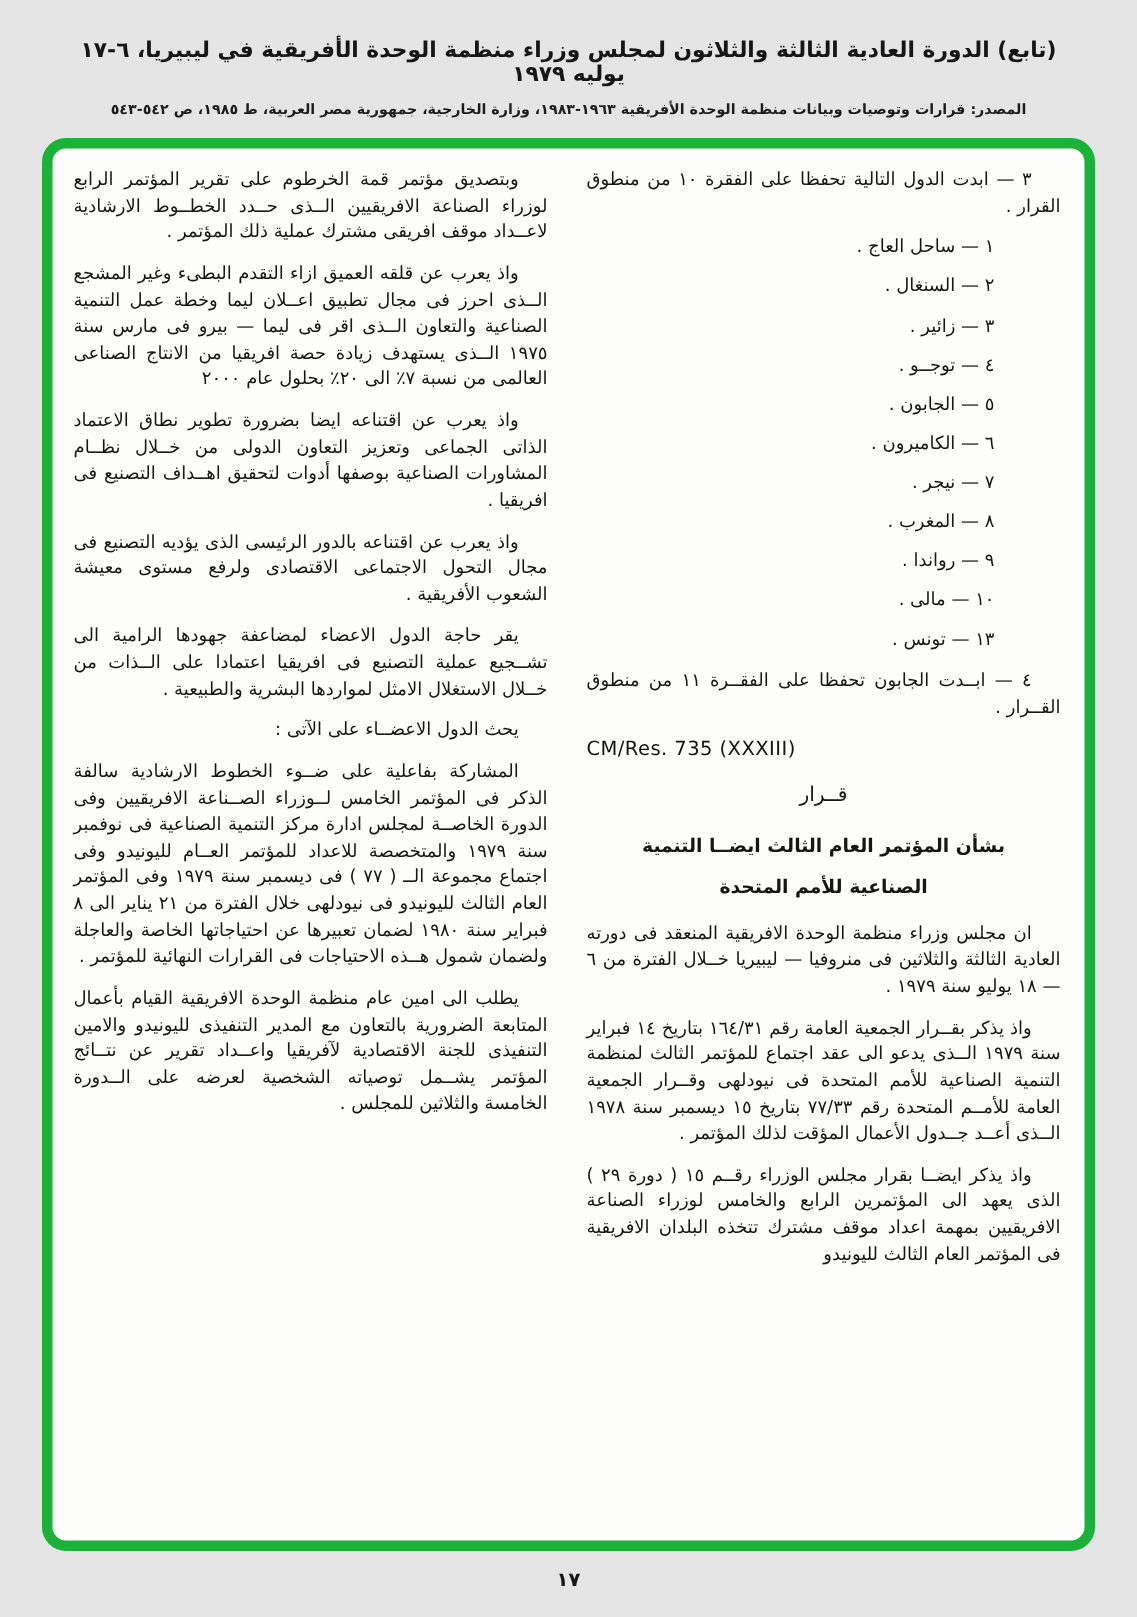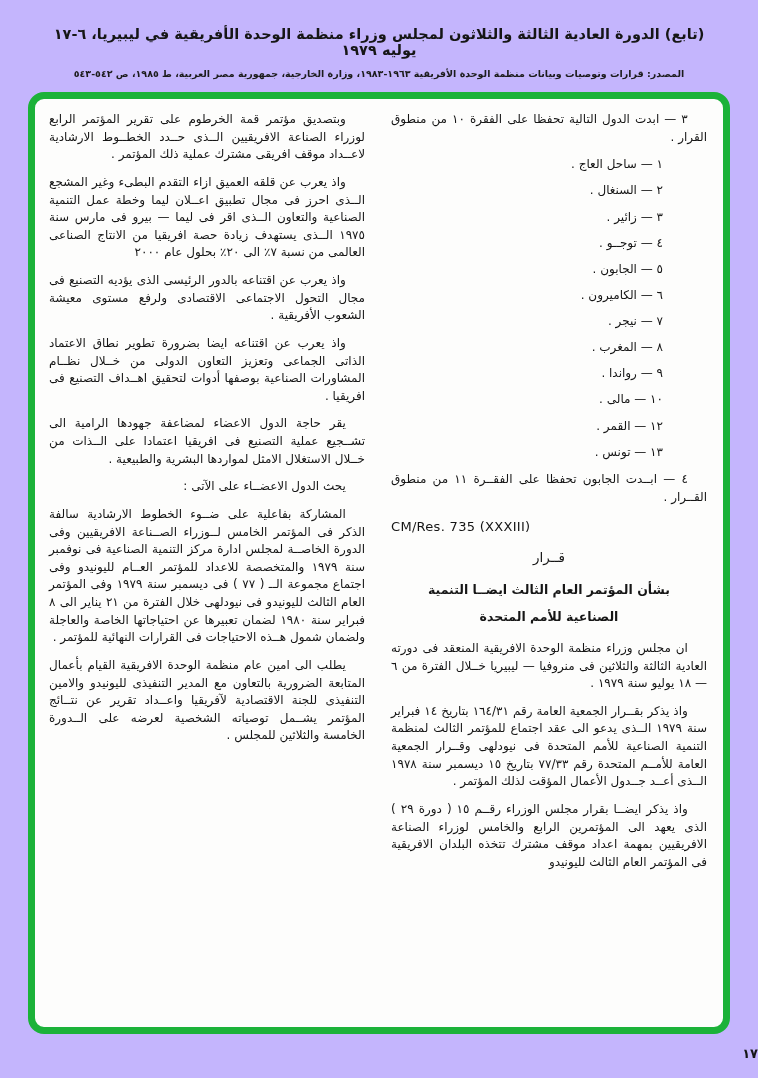--- a/index.html
+++ b/index.html
@@ -6,21 +6,21 @@
     margin: 0;
     padding: 0;
     background: #ffffff;
     font-family: "DejaVu Sans", sans-serif;
     color: #161616;
   }
   .page {
     position: relative;
     width: 758px;
     height: 1078px;
-    background: #c4b5fd;
+    background: #e5e5e5;
     direction: rtl;
     overflow: hidden;
   }
   .page-header { text-align: center; padding-top: 26px; }
   .doc-title {
     font-size: 14.5px;
     font-weight: bold;
     letter-spacing: 0.2px;
     padding: 0 40px;
   }
@@ -79,21 +79,21 @@
     margin: 12px 0 10px 0;
   }
   .res-subject {
     text-align: center;
     font-weight: bold;
     font-size: 12.5px;
     line-height: 2.1;
     margin: 0 0 10px 0;
   }
   .page-footer {
-    text-align: right;
+    text-align: center;
     margin-top: 12px;
     font-size: 13px;
     font-weight: bold;
   }
 </style>
 </head>
 <body>
 
 <div class="page">
 
@@ -111,43 +111,42 @@
           <li>١ — ساحل العاج .</li>
           <li>٢ — السنغال .</li>
           <li>٣ — زائير .</li>
           <li>٤ — توجــو .</li>
           <li>٥ — الجابون .</li>
           <li>٦ — الكاميرون .</li>
           <li>٧ — نيجر .</li>
           <li>٨ — المغرب .</li>
           <li>٩ — رواندا .</li>
           <li>١٠ — مالى .</li>
-          <li>١٢ — القمر .</li>
           <li>١٣ — تونس .</li>
         </ul>
         <p class="para">٤ — ابــدت الجابون تحفظا على الفقــرة ١١ من منطوق القــرار .</p>
 
         <div class="cm-ref">CM/Res. 735 (XXXIII)</div>
 
         <h2 class="res-title">قــرار</h2>
         <h3 class="res-subject">
           <span>بشأن المؤتمر العام الثالث ايضــا التنمية</span><br>
           <span>الصناعية للأمم المتحدة</span>
         </h3>
 
         <p class="para">ان مجلس وزراء منظمة الوحدة الافريقية المنعقد فى دورته العادية الثالثة والثلاثين فى منروفيا — ليبيريا خــلال الفترة من ٦ — ١٨ يوليو سنة ١٩٧٩ .</p>
         <p class="para">واذ يذكر بقــرار الجمعية العامة رقم ١٦٤/٣١ بتاريخ ١٤ فبراير سنة ١٩٧٩ الــذى يدعو الى عقد اجتماع للمؤتمر الثالث لمنظمة التنمية الصناعية للأمم المتحدة فى نيودلهى وقــرار الجمعية العامة للأمــم المتحدة رقم ٧٧/٣٣ بتاريخ ١٥ ديسمبر سنة ١٩٧٨ الــذى أعــد جــدول الأعمال المؤقت لذلك المؤتمر .</p>
         <p class="para">واذ يذكر ايضــا بقرار مجلس الوزراء رقــم ١٥ ( دورة ٢٩ ) الذى يعهد الى المؤتمرين الرابع والخامس لوزراء الصناعة الافريقيين بمهمة اعداد موقف مشترك تتخذه البلدان الافريقية فى المؤتمر العام الثالث لليونيدو</p>
       </section>
 
       <section class="col">
         <p class="para">وبتصديق مؤتمر قمة الخرطوم على تقرير المؤتمر الرابع لوزراء الصناعة الافريقيين الــذى حــدد الخطــوط الارشادية لاعــداد موقف افريقى مشترك عملية ذلك المؤتمر .</p>
         <p class="para">واذ يعرب عن قلقه العميق ازاء التقدم البطىء وغير المشجع الــذى احرز فى مجال تطبيق اعــلان ليما وخطة عمل التنمية الصناعية والتعاون الــذى اقر فى ليما — بيرو فى مارس سنة ١٩٧٥ الــذى يستهدف زيادة حصة افريقيا من الانتاج الصناعى العالمى من نسبة ٧٪ الى ٢٠٪ بحلول عام ٢٠٠٠</p>
+        <p class="para">واذ يعرب عن اقتناعه ايضا بضرورة تطوير نطاق الاعتماد الذاتى الجماعى وتعزيز التعاون الدولى من خــلال نظــام المشاورات الصناعية بوصفها أدوات لتحقيق اهــداف التصنيع فى افريقيا .</p>
         <p class="para">واذ يعرب عن اقتناعه بالدور الرئيسى الذى يؤديه التصنيع فى مجال التحول الاجتماعى الاقتصادى ولرفع مستوى معيشة الشعوب الأفريقية .</p>
-        <p class="para">واذ يعرب عن اقتناعه ايضا بضرورة تطوير نطاق الاعتماد الذاتى الجماعى وتعزيز التعاون الدولى من خــلال نظــام المشاورات الصناعية بوصفها أدوات لتحقيق اهــداف التصنيع فى افريقيا .</p>
         <p class="para">يقر حاجة الدول الاعضاء لمضاعفة جهودها الرامية الى تشــجيع عملية التصنيع فى افريقيا اعتمادا على الــذات من خــلال الاستغلال الامثل لمواردها البشرية والطبيعية .</p>
         <p class="para">يحث الدول الاعضــاء على الآتى :</p>
         <p class="para">المشاركة بفاعلية على ضــوء الخطوط الارشادية سالفة الذكر فى المؤتمر الخامس لــوزراء الصــناعة الافريقيين وفى الدورة الخاصــة لمجلس ادارة مركز التنمية الصناعية فى نوفمبر سنة ١٩٧٩ والمتخصصة للاعداد للمؤتمر العــام لليونيدو وفى اجتماع مجموعة الــ ( ٧٧ ) فى ديسمبر سنة ١٩٧٩ وفى المؤتمر العام الثالث لليونيدو فى نيودلهى خلال الفترة من ٢١ يناير الى ٨ فبراير سنة ١٩٨٠ لضمان تعبيرها عن احتياجاتها الخاصة والعاجلة ولضمان شمول هــذه الاحتياجات فى القرارات النهائية للمؤتمر .</p>
         <p class="para">يطلب الى امين عام منظمة الوحدة الافريقية القيام بأعمال المتابعة الضرورية بالتعاون مع المدير التنفيذى لليونيدو والامين التنفيذى للجنة الاقتصادية لآفريقيا واعــداد تقرير عن نتــائج المؤتمر يشــمل توصياته الشخصية لعرضه على الــدورة الخامسة والثلاثين للمجلس .</p>
       </section>
 
     </div>
   </div>
 
   <footer class="page-footer">

